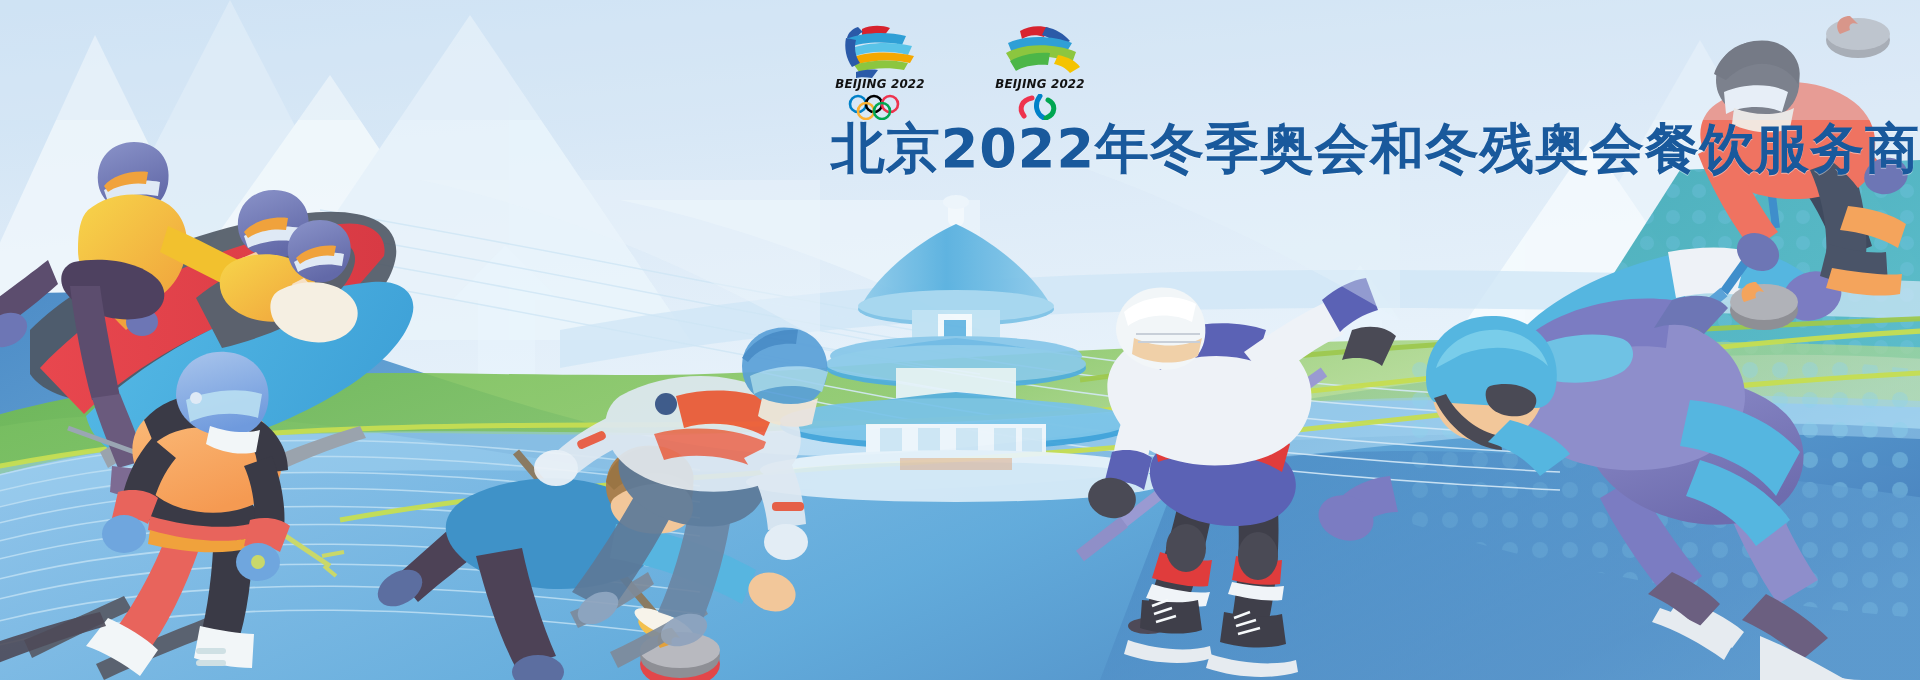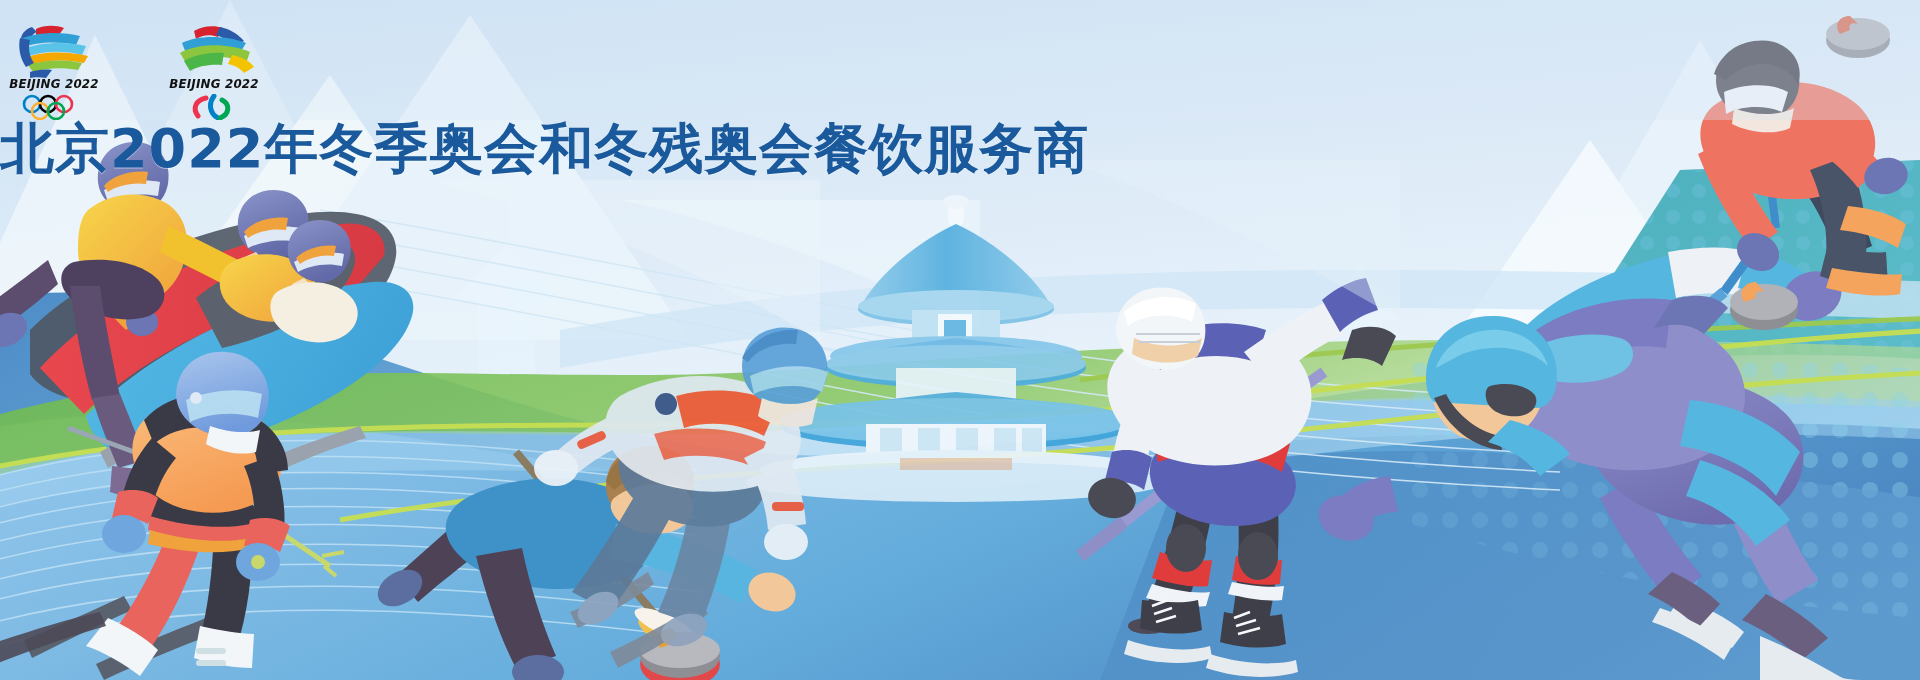--- a/index.html
+++ b/index.html
@@ -4,34 +4,34 @@
 <style>
   html,body{margin:0;padding:0;background:#fff;}
   body{font-family:"Liberation Sans","DejaVu Sans",sans-serif;}
   #banner{
     position:relative;width:1920px;height:680px;overflow:hidden;
     background:linear-gradient(170deg,#cfe3f4 0%,#d8e9f7 28%,#e6f1fa 55%,#dfeefb 75%,#cfe5f6 100%);
   }
   #banner svg.layer{position:absolute;left:0;top:0;width:1920px;height:680px;display:block;}
 
   
-  #logos{position:absolute;left:0;top:22px;width:1920px;height:100px;display:flex;gap:52px;z-index:40;}
+  #logos{position:absolute;left:0;top:22px;width:1920px;height:100px;display:flex;justify-content:center;gap:52px;z-index:40;}
   .logo{width:108px;height:98px;position:relative;}
   .logo .mark{position:absolute;left:0;top:0;width:108px;height:56px;}
   .logo .wordmark{
     position:absolute;left:0;top:54px;width:108px;text-align:center;
     font-family:"DejaVu Sans",sans-serif;font-weight:700;font-style:italic;
     font-size:12.5px;letter-spacing:.2px;color:#121212;white-space:nowrap;
     transform:scaleX(.95);
   }
   .logo .rings{position:absolute;left:0;top:72px;width:108px;height:26px;}
 
   
   #title{
-    position:absolute;left:0;top:118px;width:1920px;text-align:left;z-index:45;
+    position:absolute;left:0;top:118px;width:1920px;text-align:right;z-index:45;
     font-family:"DejaVu Sans","Liberation Sans",sans-serif;
     font-weight:700;font-size:54px;line-height:62px;letter-spacing:1px;
     color:#19599c;
     text-shadow:0 1px 0 rgba(255,255,255,.45);
   }
 </style>
 </head>
 <body>
 
 <div id="banner">

